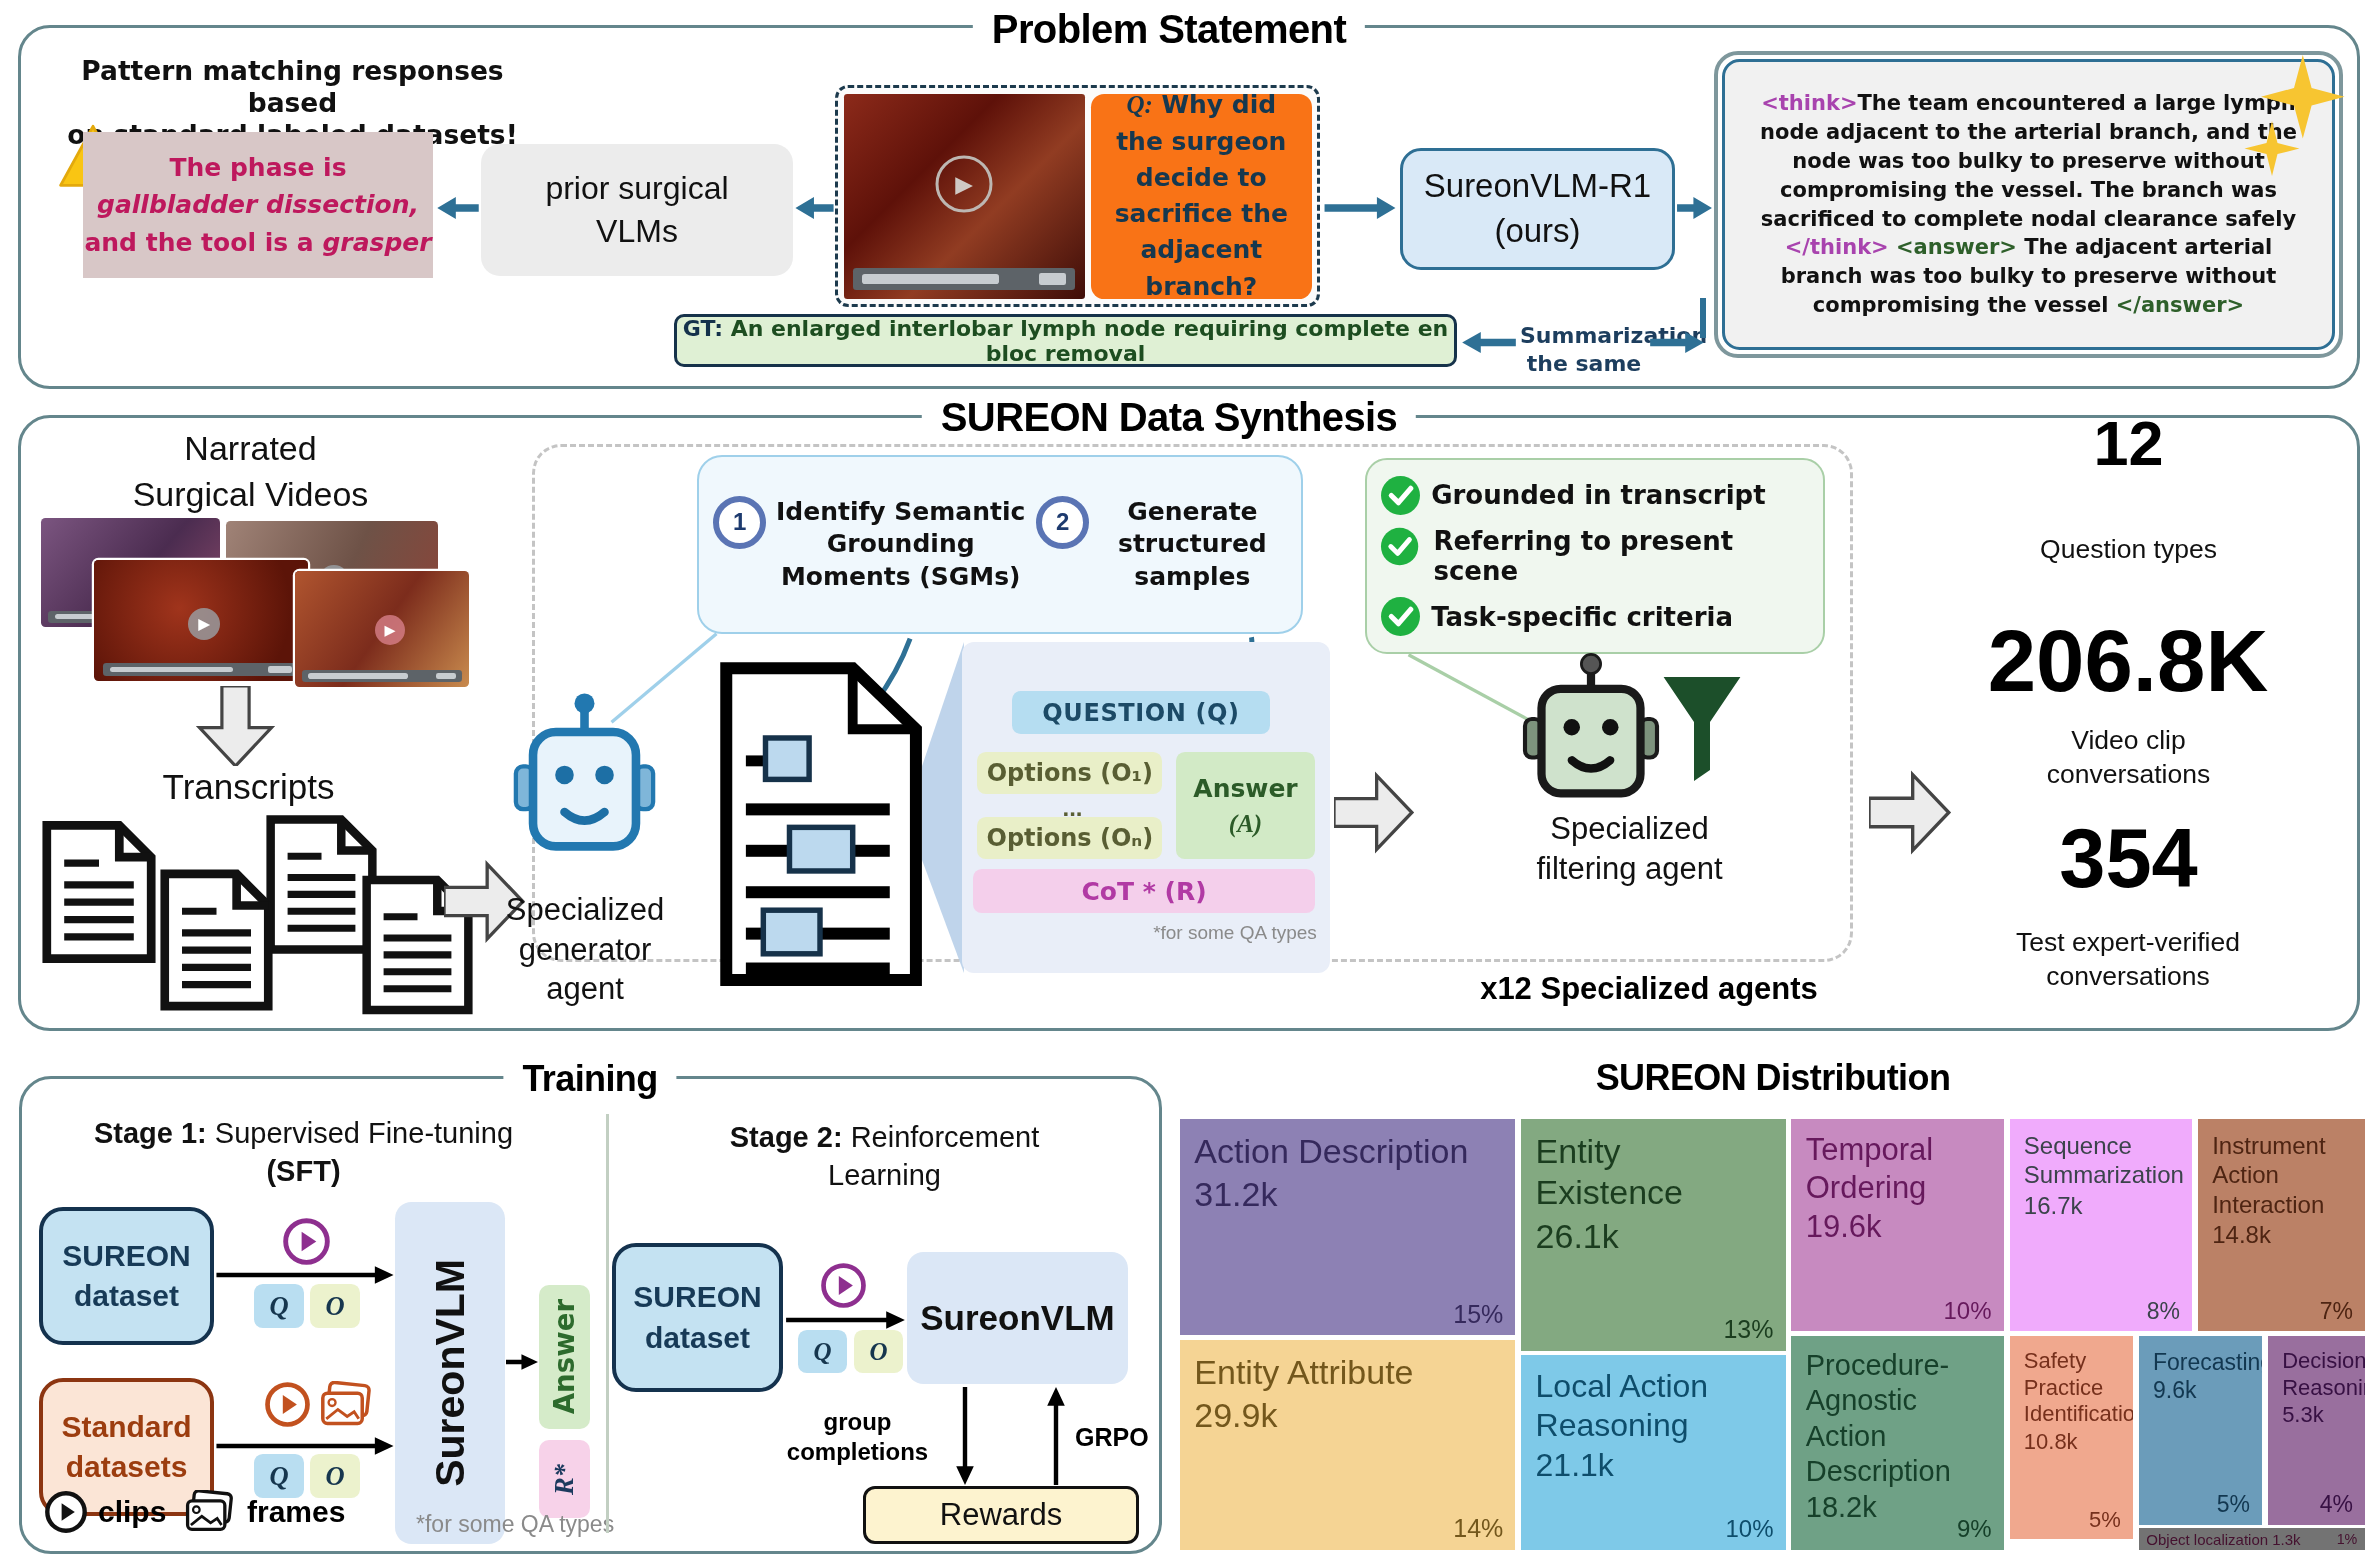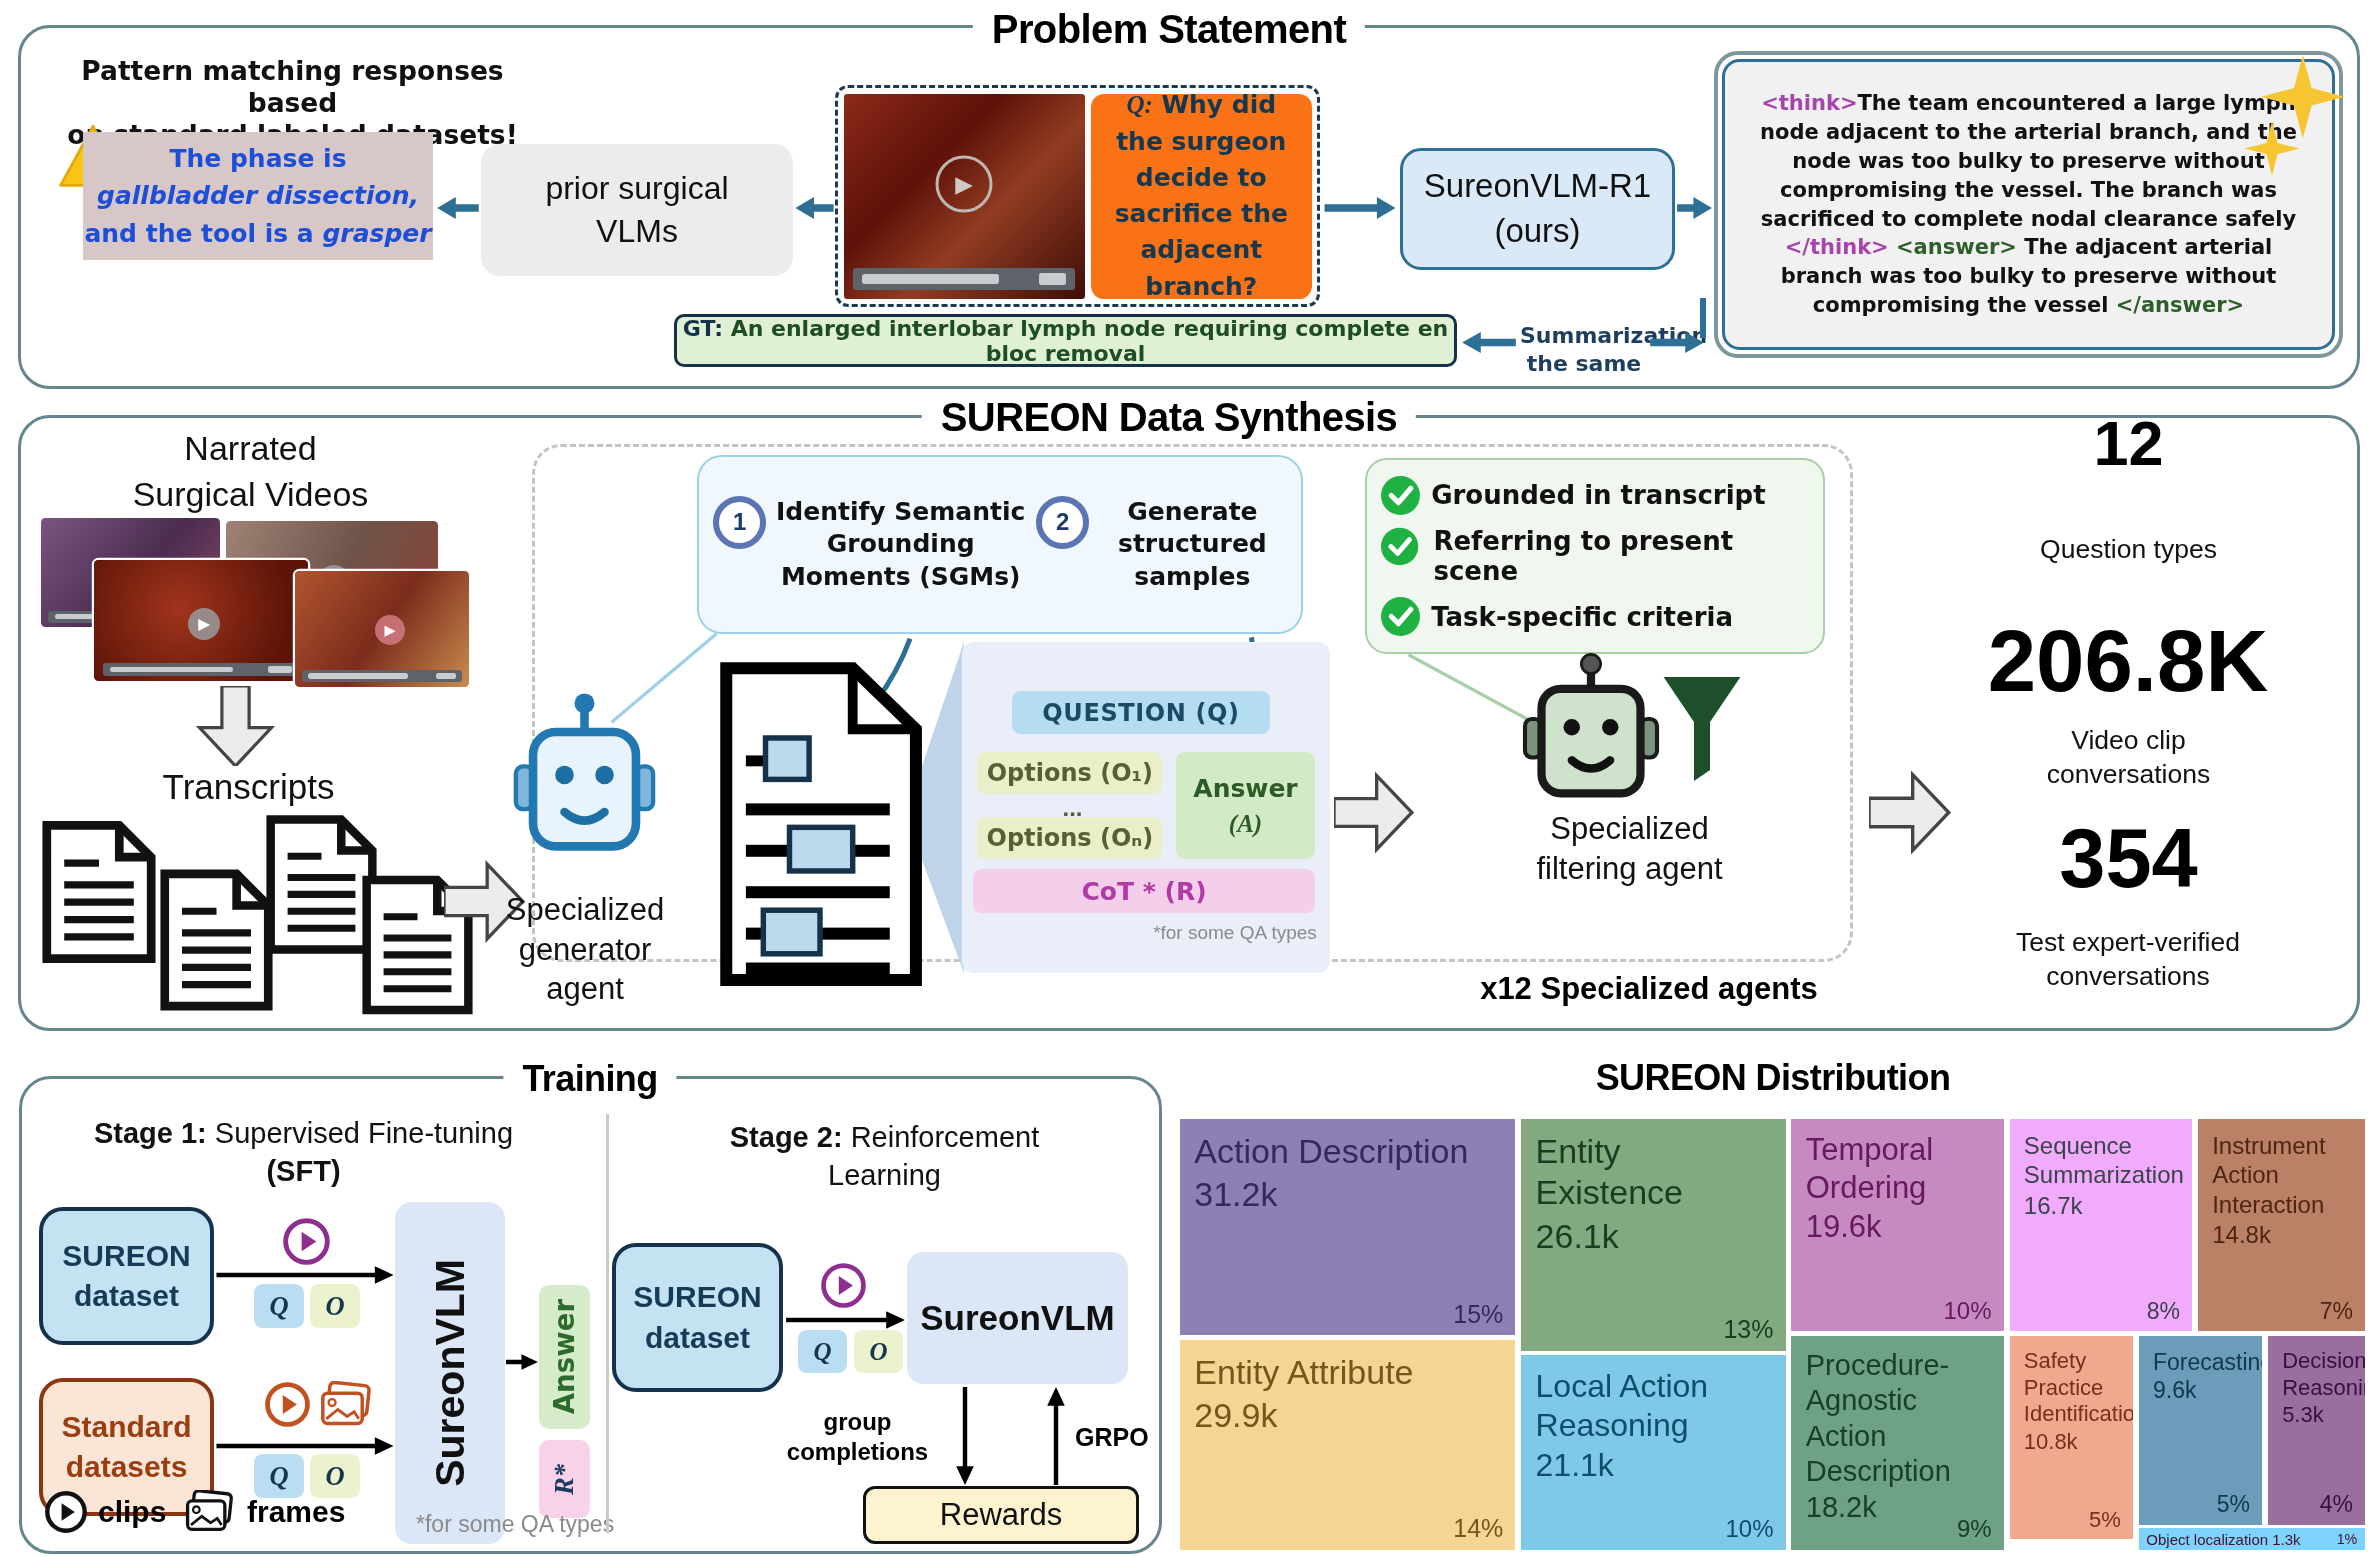--- a/index.html
+++ b/index.html
@@ -41,21 +41,21 @@
   <span>Pattern matching responses based</span><br>
   <span>on standard labeled datasets!</span>
 </div>
 
 <svg class="abs" style="left:57px;top:122px;" width="72" height="72" viewBox="0 0 100 100">
   <path d="M50 6 L95 88 H5 Z" fill="#f9c513" stroke="#e3a90c" stroke-width="4" stroke-linejoin="round"></path>
   <rect x="45" y="30" width="10" height="34" rx="5" fill="#111"></rect>
   <circle cx="50" cy="76" r="6" fill="#111"></circle>
 </svg>
 
-<div class="abs comic ctr" style="left:83px;top:132px;width:350px;height:128px;background:#d8c7c7;display:flex;flex-direction:column;justify-content:center;font-size:25px;font-weight:600;color:#1d4ed8;line-height:1.5;">
+<div class="abs comic ctr" style="left:83px;top:132px;width:350px;height:146px;background:#d8c7c7;display:flex;flex-direction:column;justify-content:center;font-size:25px;font-weight:600;color:#be185d;line-height:1.5;">
   <span>The phase is</span>
   <span style="font-style:italic;">gallbladder dissection,</span>
   <span><span>and the tool is a </span><i>grasper</i></span>
 </div>
 
 <svg class="abs" style="left:437px;top:196px;" width="42" height="24" viewBox="0 0 76 44">
   <polygon points="76,15 34,15 34,2 0,22 34,42 34,29 76,29" fill="#2e7095"></polygon>
 </svg>
 
 <div class="abs ctr" style="left:481px;top:144px;width:312px;height:132px;background:#ececec;border-radius:19px;display:flex;flex-direction:column;justify-content:center;font-size:32px;font-weight:500;color:#111;line-height:1.35;">
@@ -520,18 +520,18 @@
     <div class="tm-cell" style="left: 80.9%; top: 50.3%; width: 10.4%; height: 43.9%; background: rgb(107, 156, 186); color: rgb(18, 55, 80);">
       <div class="tm-name" style="font-size: 23px;">Forecasting</div>
       <div class="tm-count" style="font-size: 23px;">9.6k</div>
       <div class="tm-pct" style="font-size: 23px;">5%</div>
     </div>
     <div class="tm-cell" style="left: 91.8%; top: 50.3%; width: 8.2%; height: 43.9%; background: rgb(153, 111, 158); color: rgb(55, 16, 67);">
       <div class="tm-name" style="font-size: 22px;">Decision Reasoning</div>
       <div class="tm-count" style="font-size: 22px;">5.3k</div>
       <div class="tm-pct" style="font-size: 23px;">4%</div>
     </div>
-    <div class="tm-strip" style="left: 80.9%; top: 94.9%; width: 19.1%; height: 5.1%; background: #7dd3fc; color: rgb(69, 17, 47);">
+    <div class="tm-strip" style="left: 80.9%; top: 94.9%; width: 19.1%; height: 5.1%; background: #737373; color: rgb(69, 17, 47);">
       <span style="font-size: 15px;">Object localization 1.3k</span>
       <span style="font-size: 14.3px;">1%</span>
     </div>
   </div>
 
 
 </body></html>

